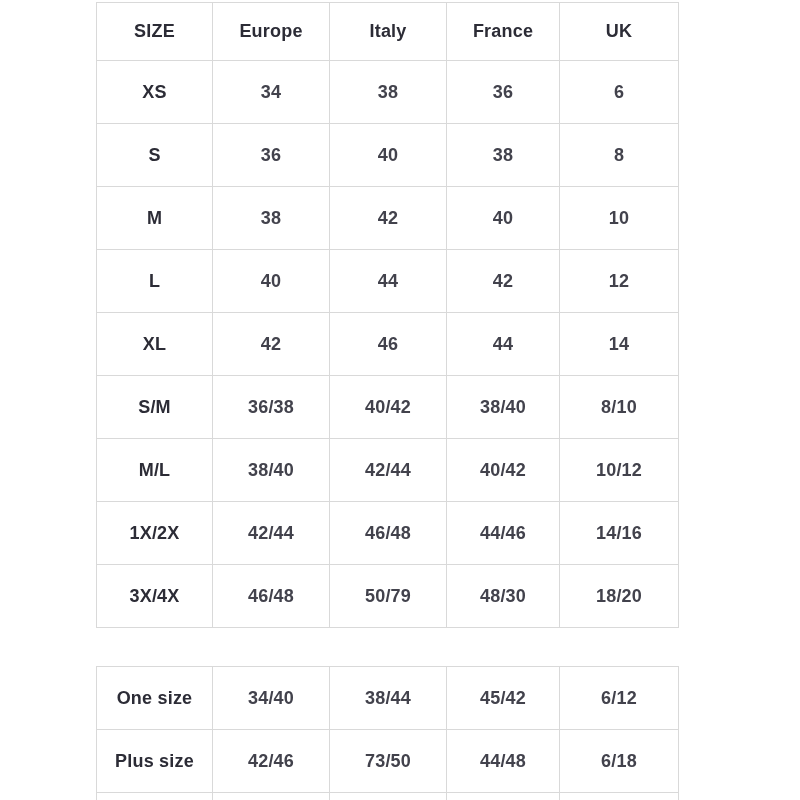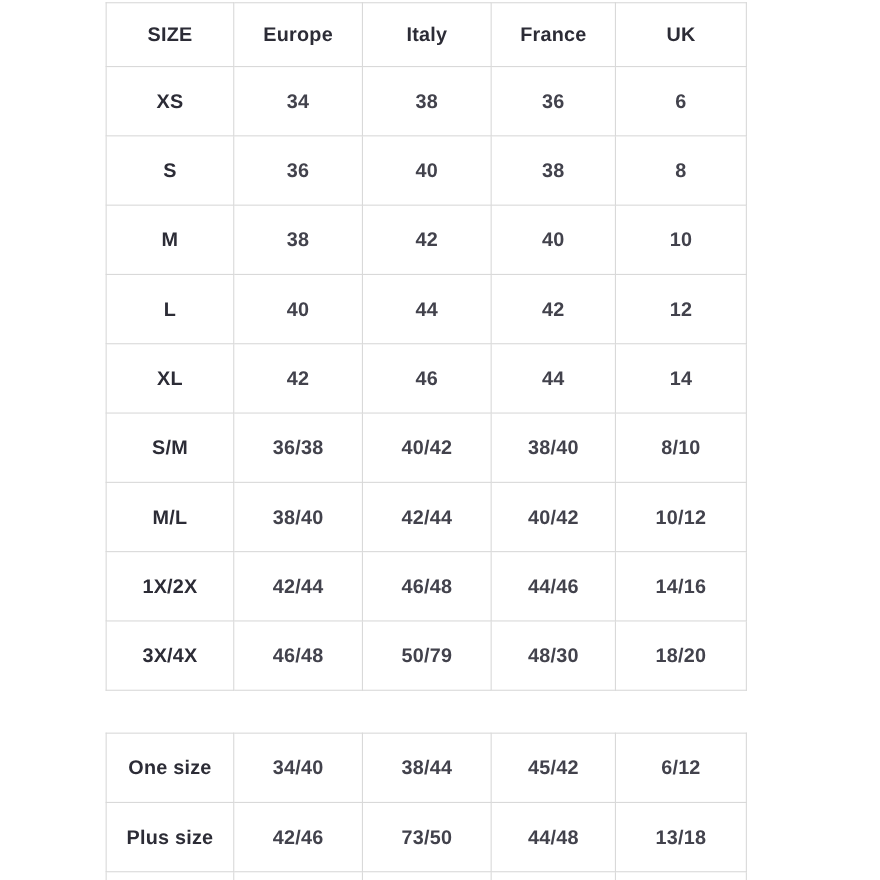--- a/index.html
+++ b/index.html
@@ -150,21 +150,21 @@
       <td>34/40</td>
       <td>38/44</td>
       <td>45/42</td>
       <td>6/12</td>
     </tr>
     <tr>
       <td class="lbl">Plus size</td>
       <td>42/46</td>
       <td>73/50</td>
       <td>44/48</td>
-      <td>13/18</td>
+      <td>6/18</td>
     </tr>
     <tr class="partial">
       <td></td>
       <td></td>
       <td></td>
       <td></td>
       <td></td>
     </tr>
   </tbody>
 </table>

